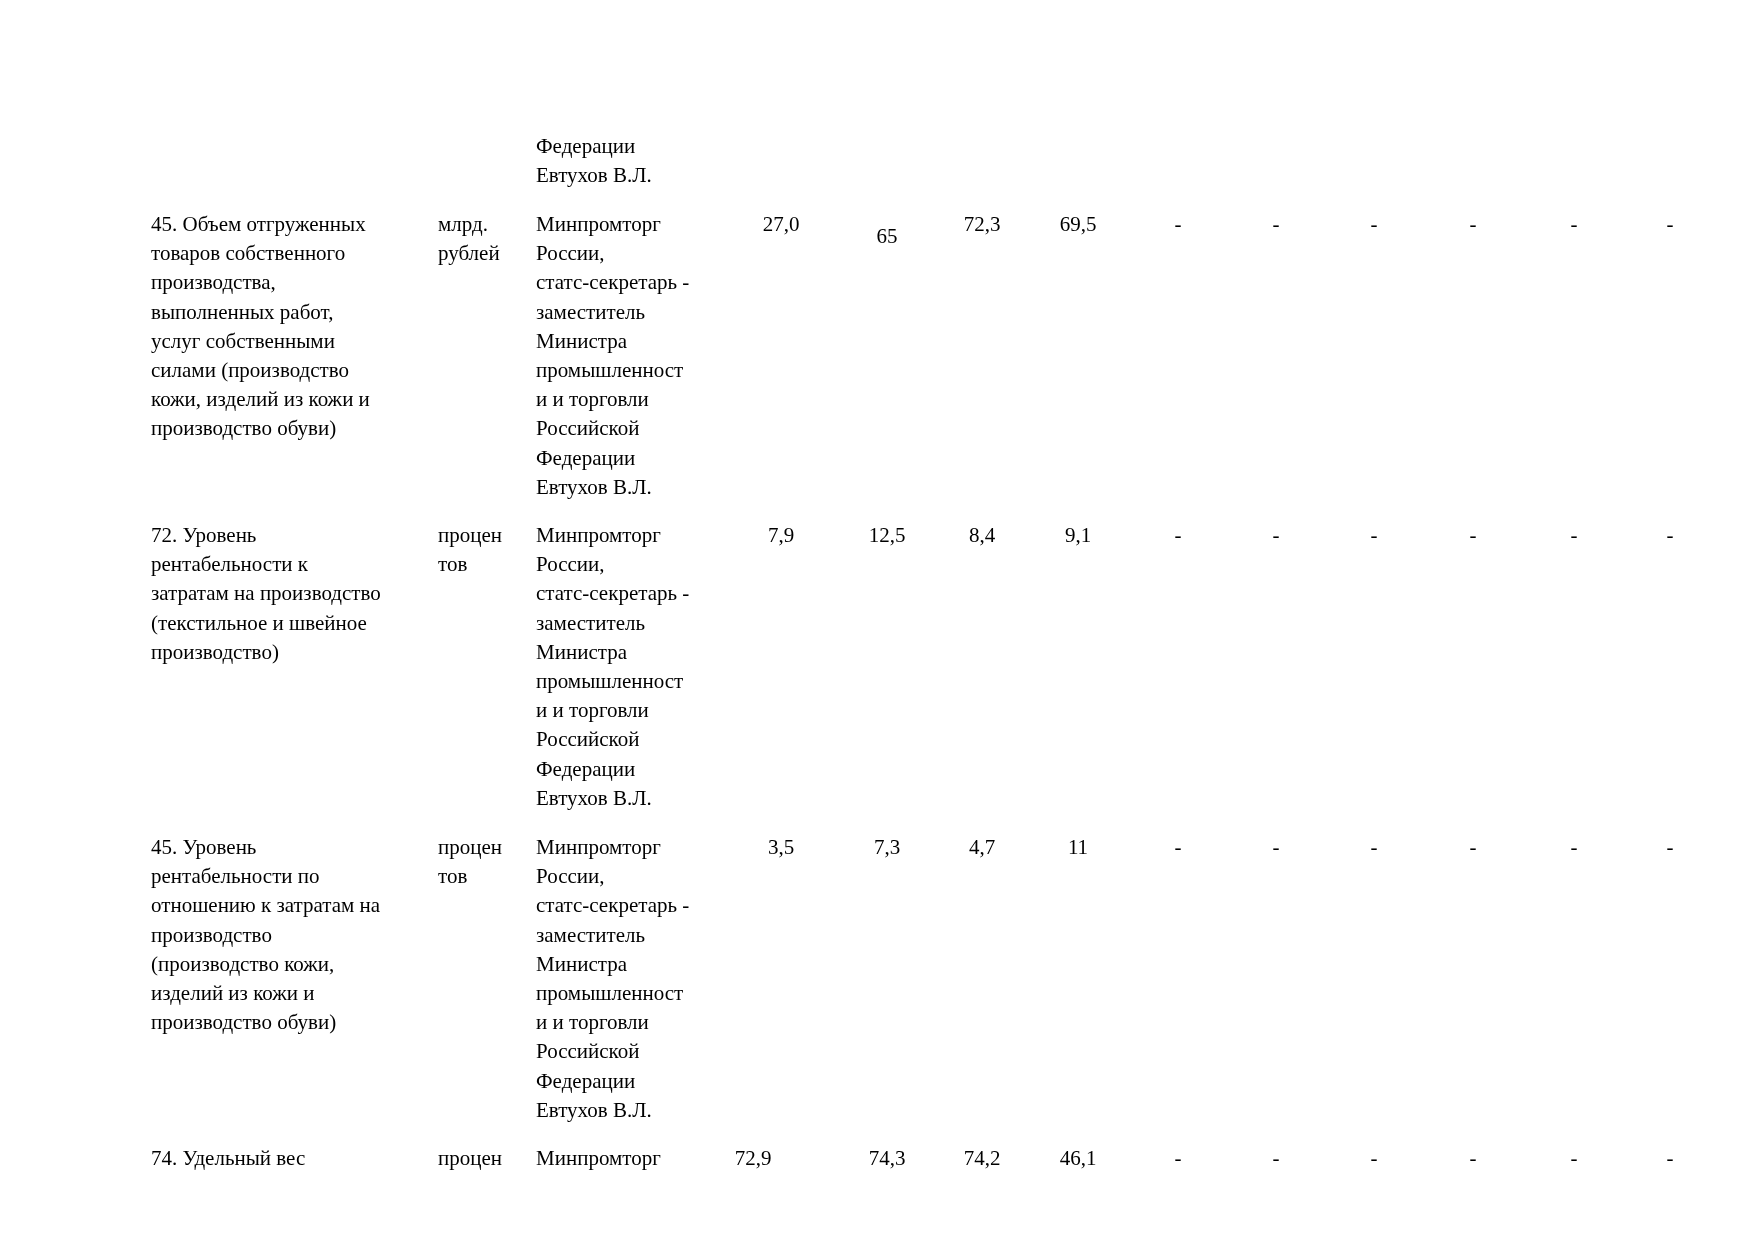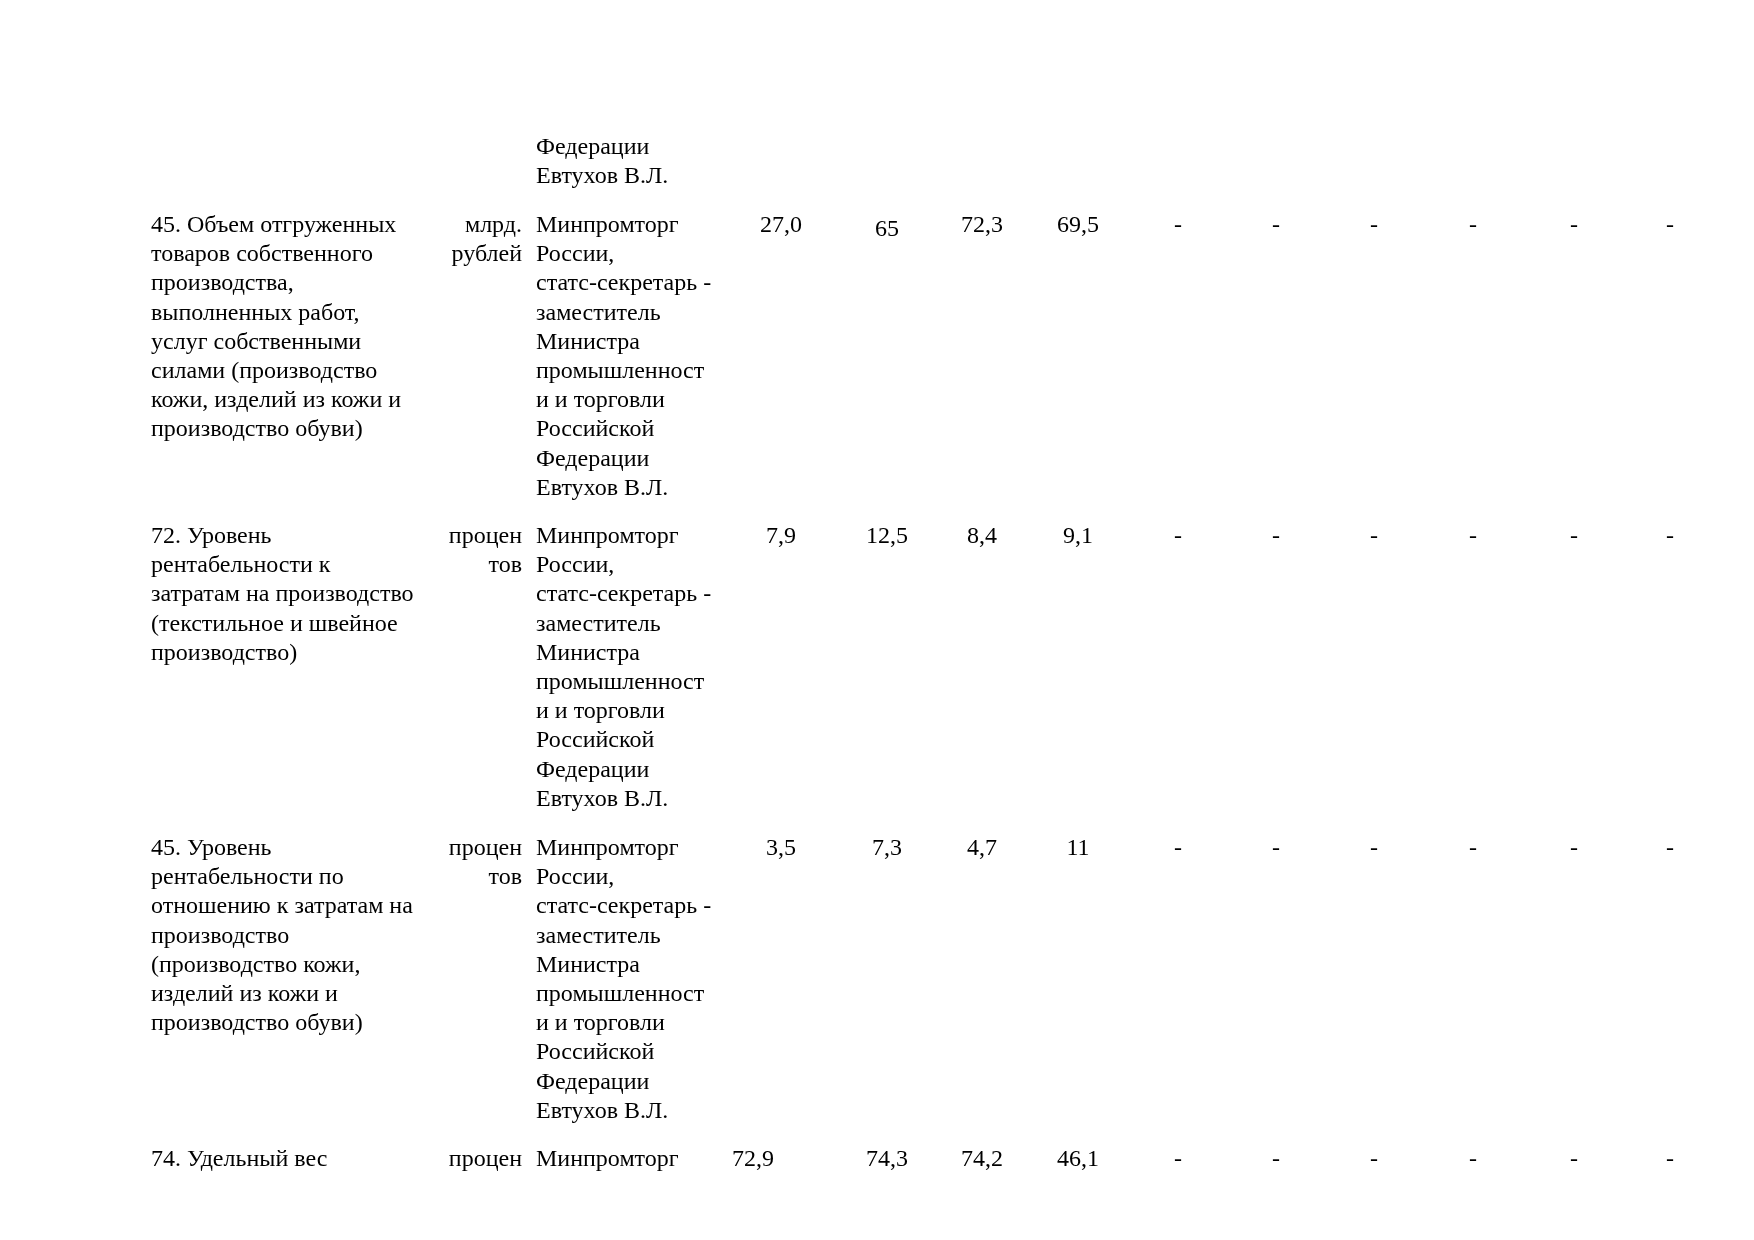--- a/index.html
+++ b/index.html
@@ -1,21 +1,21 @@
 <!DOCTYPE html>
 <html><head>
 <meta charset="utf-8">
 <style>
   html, body { margin:0; padding:0; background:#ffffff; }
   body { width:1754px; height:1240px; position:relative; overflow:hidden;
          font-family:"Liberation Serif", "DejaVu Serif", serif; color:#000; }
   .page { position:absolute; left:0; top:0; width:1754px; height:1240px; }
-  .cell { position:absolute; font-size:24px; line-height:29.2px; white-space:pre-line; }
+  .cell { position:absolute; font-size:21px; line-height:29.2px; white-space:pre-line; }
   .name { left:151px; width:290px; }
-  .unit { left:438px; width:84px; text-align:right; }
+  .unit { left:438px; width:84px; text-align:left; }
   .resp { left:536px; width:200px; }
   .num  { width:90px; text-align:center; }
 </style>
 </head>
 <body>
 
 <div class="page">
 
   <div class="cell resp" style="top:132px">Федерации
 Евтухов В.Л.</div>
@@ -35,21 +35,21 @@
 России,
 статс-секретарь -
 заместитель
 Министра
 промышленност
 и и торговли
 Российской
 Федерации
 Евтухов В.Л.</div>
     <div class="cell num" style="top:210px;left:736px">27,0</div>
-    <div class="cell num" style="top:214px;left:842px">65</div>
+    <div class="cell num" style="top:222px;left:842px">65</div>
     <div class="cell num" style="top:210px;left:937px">72,3</div>
     <div class="cell num" style="top:210px;left:1033px">69,5</div>
     <div class="cell num" style="top:210px;left:1133px">-</div>
     <div class="cell num" style="top:210px;left:1231px">-</div>
     <div class="cell num" style="top:210px;left:1329px">-</div>
     <div class="cell num" style="top:210px;left:1428px">-</div>
     <div class="cell num" style="top:210px;left:1529px">-</div>
     <div class="cell num" style="top:210px;left:1625px">-</div>
   </div>
 

